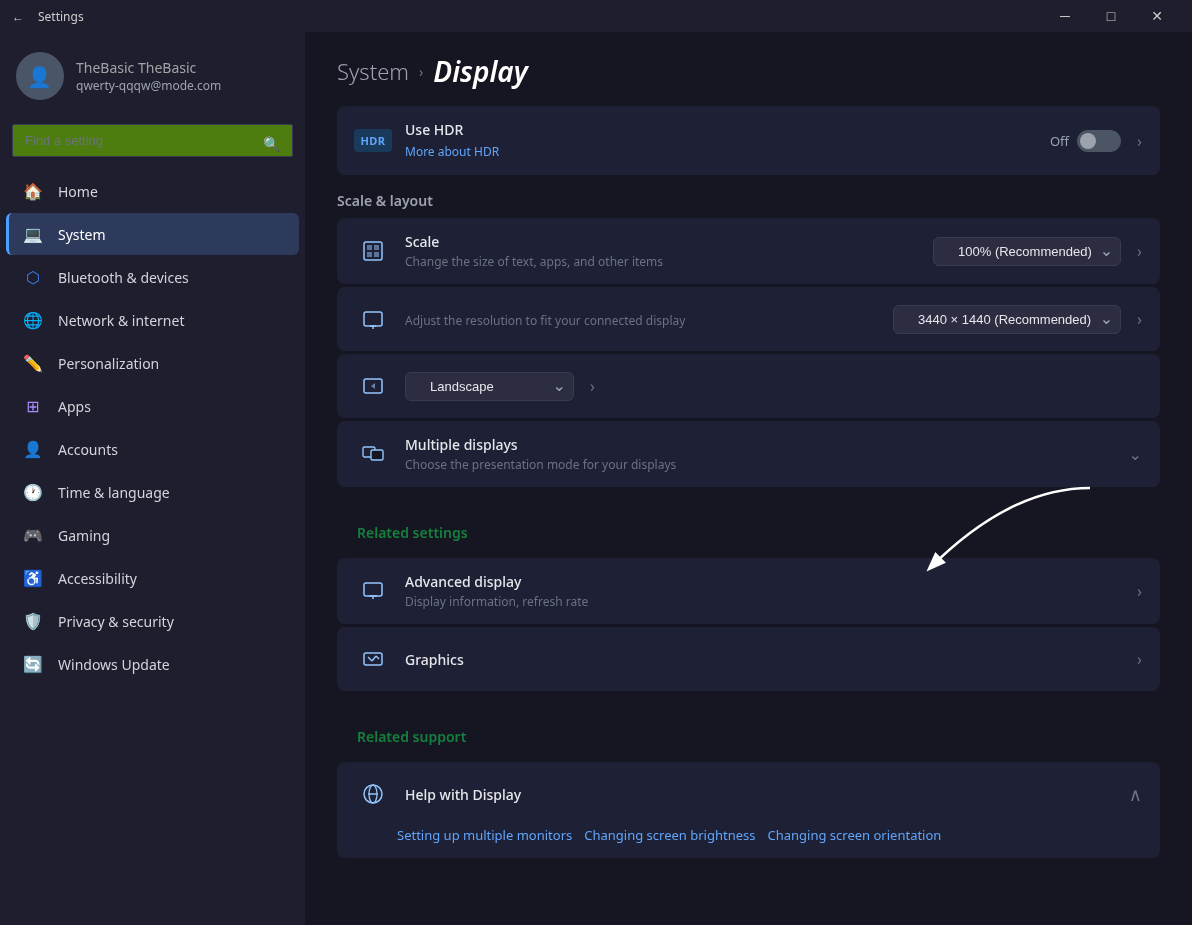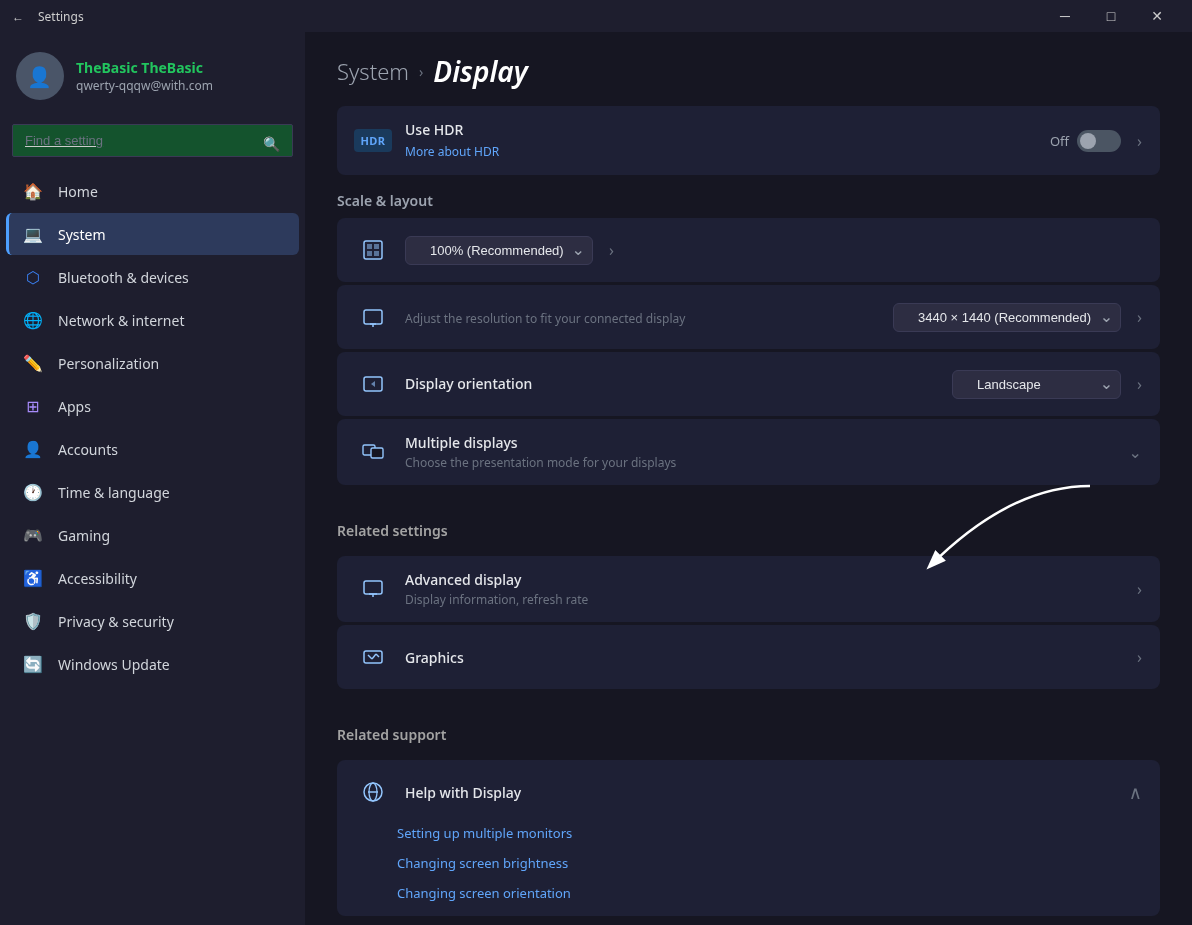--- a/index.html
+++ b/index.html
@@ -76,38 +76,37 @@
       border-radius: 50%;
       background: #4a5568;
       display: flex;
       align-items: center;
       justify-content: center;
       font-size: 20px;
       color: #a0aec0;
       flex-shrink: 0;
     }
     .user-info {}
-    .user-name { font-size: 14px; font-weight: 700; color: #22c55e; }
+    .user-name { font-size: 14px; font-weight: 400; color: #a3a3a3; }
     .user-email { font-size: 12px; color: #9ca3af; }
 
     
     .search-container {
       padding: 8px 12px 12px 12px;
       position: relative;
     }
     .search-input {
       width: 100%;
-      background: #14532d;
+      background: #4d7c0f;
       border: 1px solid #3a3a55;
       border-radius: 2px;
       padding: 8px 36px 8px 12px;
       color: #ccc;
       font-size: 13px;
       outline: none;
-      text-decoration: underline;
     }
     .search-input::placeholder { color: #6b7280; }
     .search-icon-wrap {
       position: absolute;
       right: 24px;
       top: 50%;
       transform: translateY(-50%);
       color: #9ca3af;
       font-size: 14px;
     }
@@ -291,41 +290,42 @@
     .hdr-more-link {
       font-size: 12px;
       color: #60a5fa;
       text-decoration: none;
     }
 
     
     .related-settings-title {
       font-size: 14px;
       font-weight: 600;
-      color: #a3a3a3;
+      color: #15803d;
       padding: 20px 0 8px 0;
+      margin-left: 20px;
     }
 
     
     .help-section {
       background: #1e2035;
       border-radius: 8px;
       margin-bottom: 3px;
       overflow: hidden;
     }
     .help-header {
       display: flex;
       align-items: center;
       padding: 14px 18px;
       cursor: pointer;
     }
     .help-links {
       padding: 0 18px 14px 60px;
       display: flex;
-      flex-direction: column;
+      flex-direction: row;
       gap: 12px;
     }
     .help-link {
       font-size: 13px;
       color: #60a5fa;
       text-decoration: none;
       cursor: pointer;
     }
 
     
@@ -365,21 +365,21 @@
 </div>
 
 <div class="app-container">
 
   <div class="sidebar">
 
     <div class="user-profile">
       <div class="avatar">👤</div>
       <div class="user-info">
         <div class="user-name">TheBasic TheBasic</div>
-        <div class="user-email">qwerty-qqqw@with.com</div>
+        <div class="user-email">qwerty-qqqw@mode.com</div>
       </div>
     </div>
 
     <div class="search-container">
       <input class="search-input" type="text" placeholder="Find a setting" style="">
       <span class="search-icon-wrap">🔍</span>
     </div>
 
     <nav>
       <div class="nav-item">
@@ -464,20 +464,24 @@
       <div class="setting-row">
         <div class="setting-icon" style="color:#93c5fd;">
           <svg width="22" height="22" viewBox="0 0 22 22" fill="none">
               <rect x="2" y="2" width="18" height="18" rx="2" stroke="#93c5fd" stroke-width="1.5"></rect>
               <rect x="5" y="5" width="5" height="5" fill="#93c5fd" opacity="0.5"></rect>
               <rect x="5" y="12" width="5" height="5" fill="#93c5fd" opacity="0.5"></rect>
               <rect x="12" y="5" width="5" height="5" fill="#93c5fd" opacity="0.5"></rect>
               <rect x="12" y="12" width="5" height="5" fill="#93c5fd" opacity="0.5"></rect>
             </svg>
         </div>
+        <div class="setting-text">
+          <div class="setting-label">Scale</div>
+          <div class="setting-sublabel">Change the size of text, apps, and other items</div>
+        </div>
         <div class="setting-control">
           <div class="dropdown-wrapper">
             <select class="dropdown-select">
               <option>100% (Recommended)</option>
               <option>125%</option>
               <option>150%</option>
             </select>
           </div>
           <span class="chevron-right">›</span>
         </div>
@@ -505,24 +509,20 @@
           <span class="chevron-right">›</span>
         </div>
       </div>
 
       <div class="setting-row">
         <div class="setting-icon" style="color:#93c5fd;">
           <svg width="22" height="22" viewBox="0 0 22 22" fill="none">
               <rect x="2" y="4" width="18" height="14" rx="2" stroke="#93c5fd" stroke-width="1.5"></rect>
               <path d="M9 11 L13 8 L13 14 Z" fill="#93c5fd" opacity="0.6"></path>
             </svg>
-        </div>
-        <div class="setting-text">
-          <div class="setting-label">Display orientation</div>
-          <div class="setting-sublabel"></div>
         </div>
         <div class="setting-control">
           <div class="dropdown-wrapper">
             <select class="dropdown-select">
               <option>Landscape</option>
               <option>Portrait</option>
               <option>Landscape (flipped)</option>
               <option>Portrait (flipped)</option>
             </select>
           </div>

